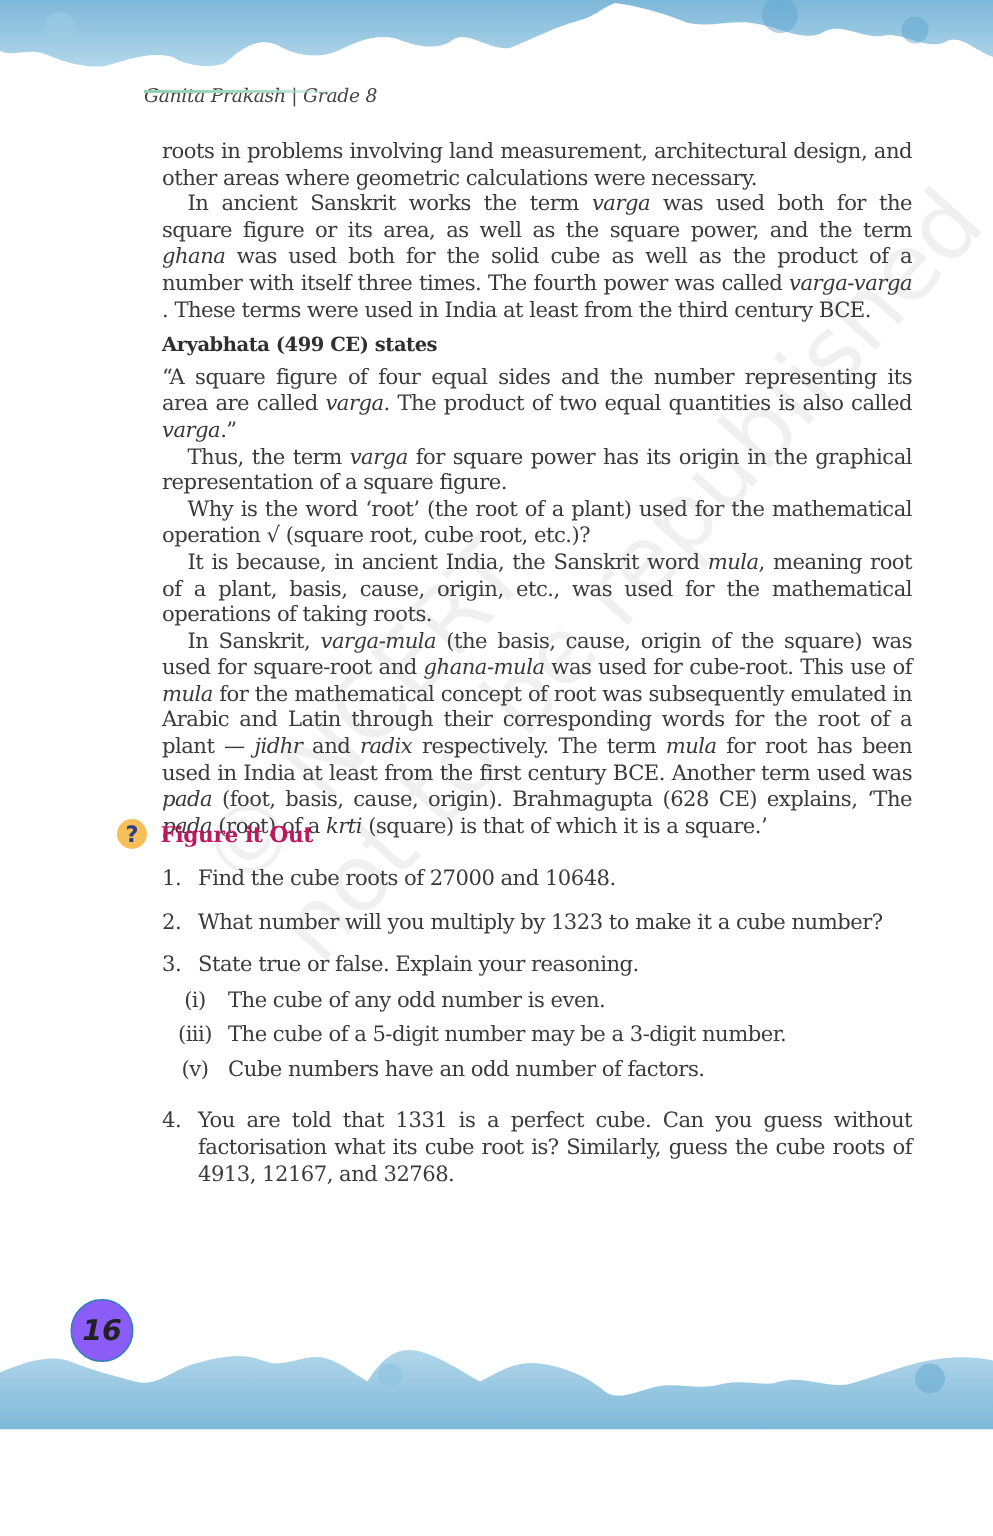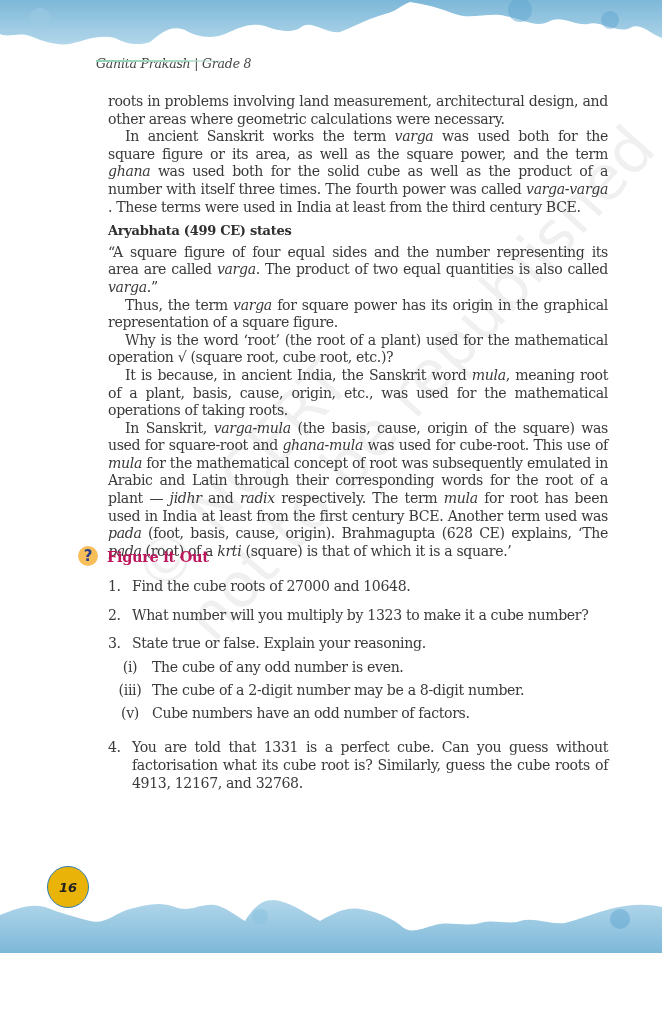--- a/index.html
+++ b/index.html
@@ -66,24 +66,24 @@
     }
     .q-item { display: flex; margin-bottom: 11px; }
     .q-num { width: 24px; flex: none; }
     .q-text { flex: 1; text-align: justify; }
     .sub-list { margin-top: 6px; }
     .sub-item { display: flex; margin-bottom: 5.6px; }
     .sub-num { width: 44px; flex: none; text-align: center; margin-left: 6px; }
     .sub-text { flex: 1; }
     .page-number {
       position: absolute; left: 47px; top: 866px; width: 40px; height: 40px;
-      border-radius: 50%; border: 1.3px solid #2f7fb5; background: #eab308;
+      border-radius: 50%; border: 1.3px solid #2f7fb5; background: #8b5cf6;
       display: flex; align-items: center; justify-content: center;
       font-family: "DejaVu Sans", sans-serif; font-weight: bold; font-style: italic;
-      font-size: 13px; color: #222; z-index: 2;
+      font-size: 19px; color: #222; z-index: 2;
     }
   </style>
 </head>
 <body>
 
 <svg class="top-band" viewBox="0 0 662 48" preserveAspectRatio="none">
   <defs>
     <linearGradient id="tg" x1="0" y1="0" x2="0" y2="1">
       <stop offset="0" stop-color="#6fb0d4"></stop>
       <stop offset="1" stop-color="#a9d2e8"></stop>
@@ -132,21 +132,21 @@
     <span class="q-num">3.</span>
     <div class="q-text" style="text-align:left">
       <div>State true or false. Explain your reasoning.</div>
       <div class="sub-list">
         <div class="sub-item" style="margin-left:-30px">
           <span class="sub-num">(i)</span>
           <span class="sub-text">The cube of any odd number is even.</span>
         </div>
         <div class="sub-item" style="margin-left:-30px">
           <span class="sub-num">(iii)</span>
-          <span class="sub-text">The cube of a 2-digit number may be a 8-digit number.</span>
+          <span class="sub-text">The cube of a 5-digit number may be a 3-digit number.</span>
         </div>
         <div class="sub-item" style="margin-left:-30px">
           <span class="sub-num">(v)</span>
           <span class="sub-text">Cube numbers have an odd number of factors.</span>
         </div>
       </div>
     </div>
   </div>
   <div class="q-item">
     <span class="q-num">4.</span>

